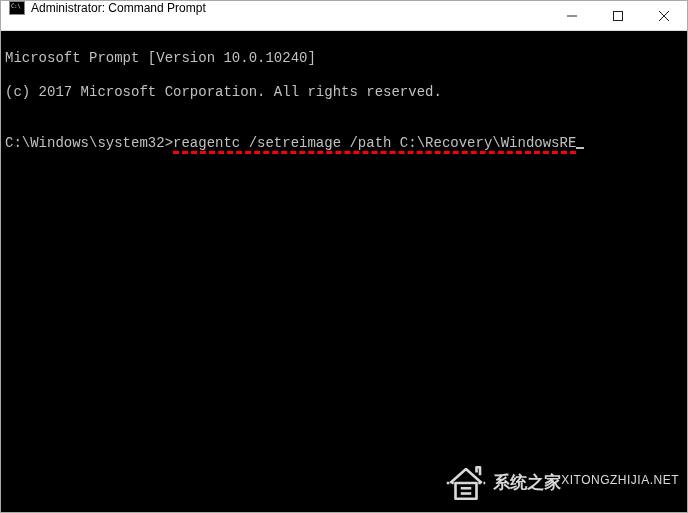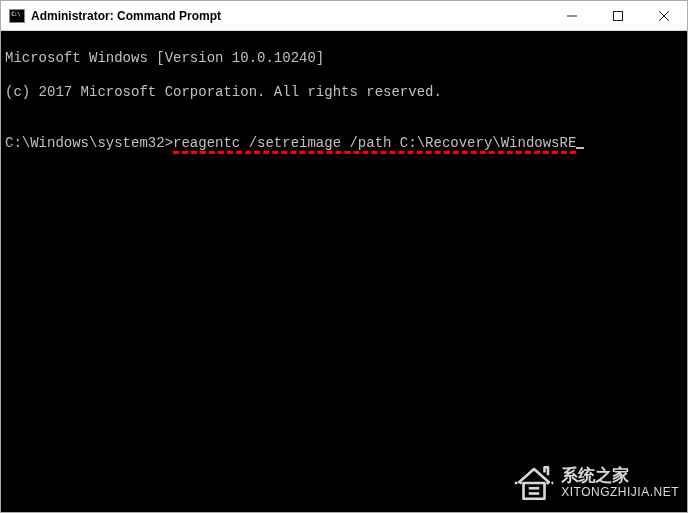--- a/index.html
+++ b/index.html
@@ -16,23 +16,22 @@
     height: 513px;
     background: #fff;
     border: 1px solid #aaa;
     display: flex;
     flex-direction: column;
   }
   .titlebar {
     height: 30px;
     background: #fff;
     display: flex;
-    align-items: center;
+    align-items: flex-start;
     border-bottom: 1px solid #ddd;
-    font-weight: bold;
   }
   .titlebar-icon {
     width: 16px;
     height: 14px;
     margin: 0 6px 0 8px;
     background: #000;
     position: relative;
     border: 1px solid #888;
   }
   .titlebar-icon::before {
@@ -95,21 +94,21 @@
     align-items: center;
     color: #fff;
     opacity: 0.85;
   }
   .watermark-icon {
     width: 42px; height: 42px;
     margin-right: 6px;
   }
   .watermark-text {
     display: flex;
-    flex-direction: column;
+    flex-direction: row;
     line-height: 1.1;
   }
   .watermark-cn { font-size: 17px; font-weight: bold; font-family: "Microsoft YaHei", sans-serif; }
   .watermark-url { font-size: 12px; letter-spacing: 0.5px; font-family: Arial, sans-serif; }
 </style>
 </head>
 <body>
 
 <div class="window">
   <div class="titlebar">
@@ -129,21 +128,21 @@
       <div class="win-btn">
         <svg width="10" height="10">
             <line x1="0" y1="0" x2="10" y2="10"></line>
             <line x1="10" y1="0" x2="0" y2="10"></line>
           </svg>
       </div>
     </div>
   </div>
 
   <div class="terminal">
-<span class="line">Microsoft Windows [Version 10.0.10240]</span>
+<span class="line">Microsoft Prompt [Version 10.0.10240]</span>
 <span class="line">(c) 2017 Microsoft Corporation. All rights reserved.</span>
 <span class="line"></span>
 <span class="prompt-line"><span>C:\Windows\system32&gt;</span><span class="underline-red">reagentc /setreimage /path C:\Recovery\WindowsRE</span><span class="cursor"></span></span>
 
     <div class="watermark">
       <svg class="watermark-icon" viewBox="0 0 48 48">
         <g fill="none" stroke="#fff" stroke-width="3" stroke-linejoin="round">
           <path d="M6 24 L24 8 L42 24"></path>
           <path d="M36 12 L36 6 L40 6 L40 15"></path>
           <rect x="12" y="24" width="24" height="18"></rect>

